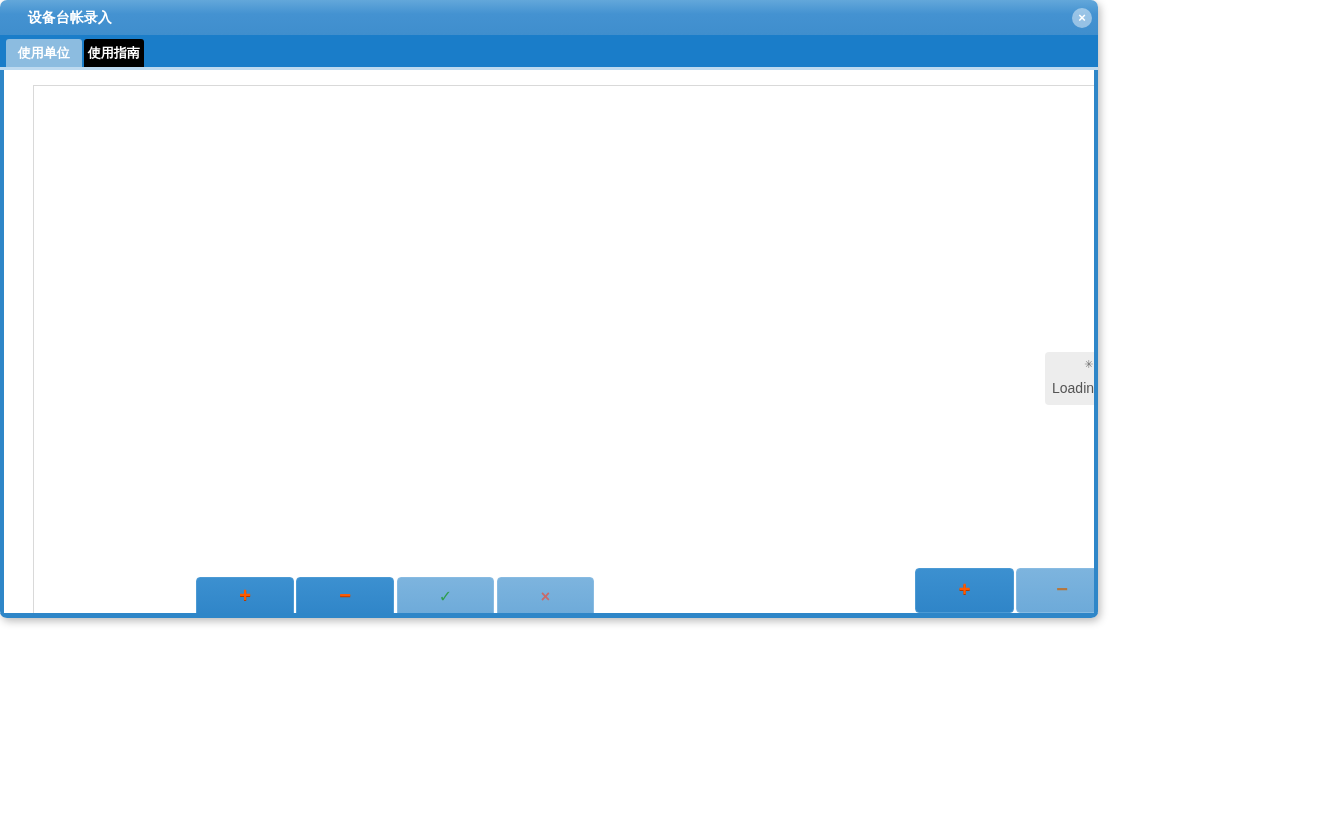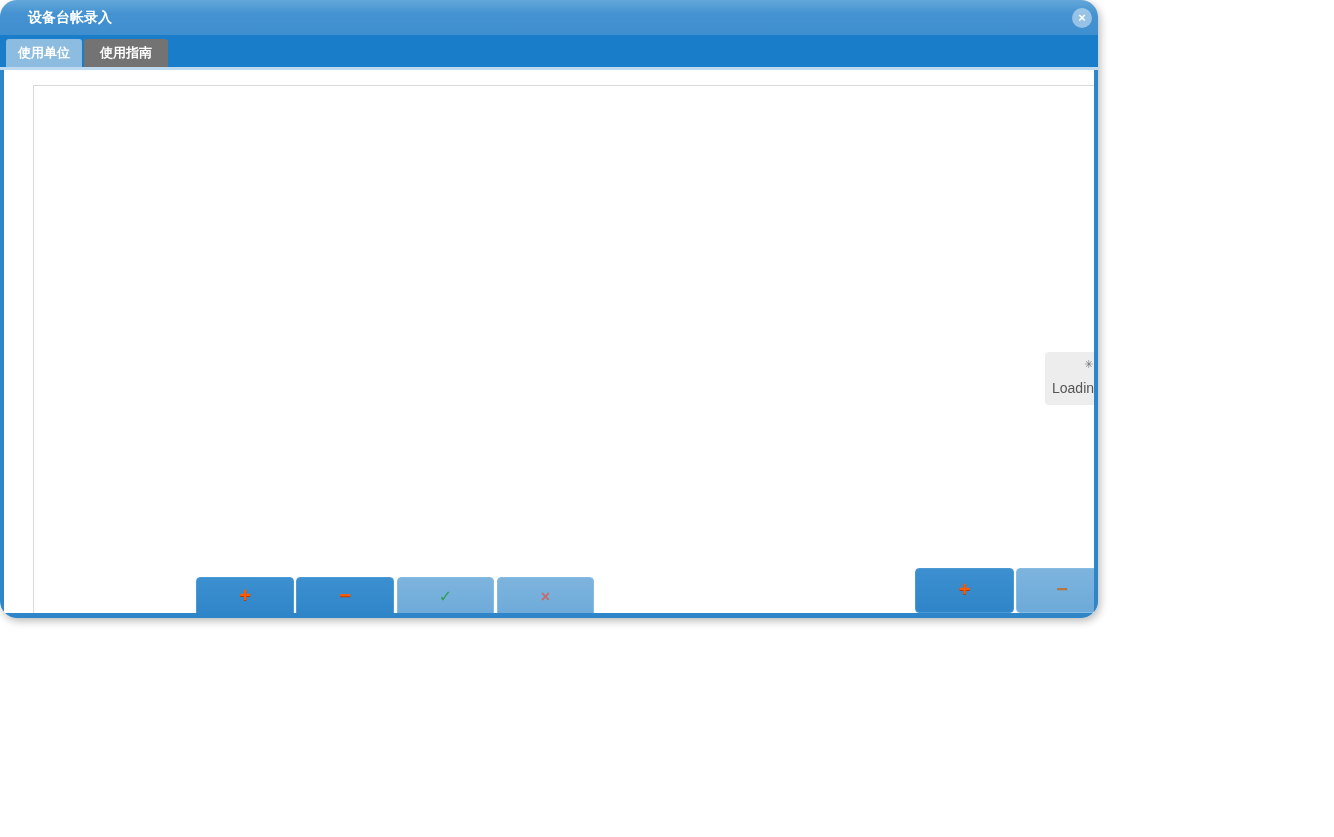--- a/index.html
+++ b/index.html
@@ -1,31 +1,31 @@
 <!DOCTYPE html>
 <html><head>
 <meta charset="utf-8">
 <style>
   html,body{margin:0;padding:0;background:#fff;width:1334px;height:837px;
     font-family:"Liberation Sans","DejaVu Sans",sans-serif;}
-  #window{position:absolute;left:0;top:0;width:1098px;height:618px;border-radius:17px;
+  #window{position:absolute;left:0;top:0;width:1098px;height:618px;border-radius:7px;
     overflow:hidden;background:#fff;box-shadow:2px 3px 8px rgba(0,0,0,.28);}
   
   .titlebar{position:absolute;left:0;top:0;width:1098px;height:35px;z-index:6;
     background:linear-gradient(#63a7da,#4492d1 40%,#3f8ecd);}
   .title-text{position:absolute;left:28px;top:0;line-height:35px;color:#fff;
     font-size:14px;font-weight:bold;}
   .close-btn{position:absolute;left:1072px;top:8px;width:20px;height:20px;border-radius:50%;
     background:rgba(255,255,255,.45);z-index:7;text-align:center;line-height:19px;
     color:#fff;font-size:13px;font-weight:bold;cursor:pointer;}
   .tabbar{position:absolute;left:0;top:35px;width:1098px;height:32px;background:#1a7dc9;z-index:6;}
   .tab{position:absolute;top:4px;height:28px;line-height:28px;text-align:center;color:#fff;
     font-size:13px;font-weight:bold;border-radius:3px 3px 0 0;cursor:pointer;}
   .tab.active{left:6px;width:76px;background:#8cbce0;}
-  .tab.inactive{left:84px;width:84px;background:#737373;}
+  .tab.inactive{left:84px;width:60px;background:#000000;}
   .lightstrip{position:absolute;left:0;top:67px;width:1098px;height:3px;background:#bedaf0;z-index:6;}
   .frame{position:absolute;background:#2e86c8;z-index:5;}
   .frame.left{left:0;top:30px;width:4px;height:588px;}
   .frame.right{left:1094px;top:30px;width:4px;height:588px;}
   .frame.bottom{left:0;top:613px;width:1098px;height:5px;}
   
   .panel{position:absolute;left:33px;top:85px;width:1062px;height:545px;
     background:#fff;border:1px solid #d9d9d9;z-index:1;}
   .divider{position:absolute;left:34px;top:149px;width:1060px;height:3px;background:#d8eaf6;}
   .form-title{position:absolute;left:540px;top:101px;width:440px;text-align:center;

